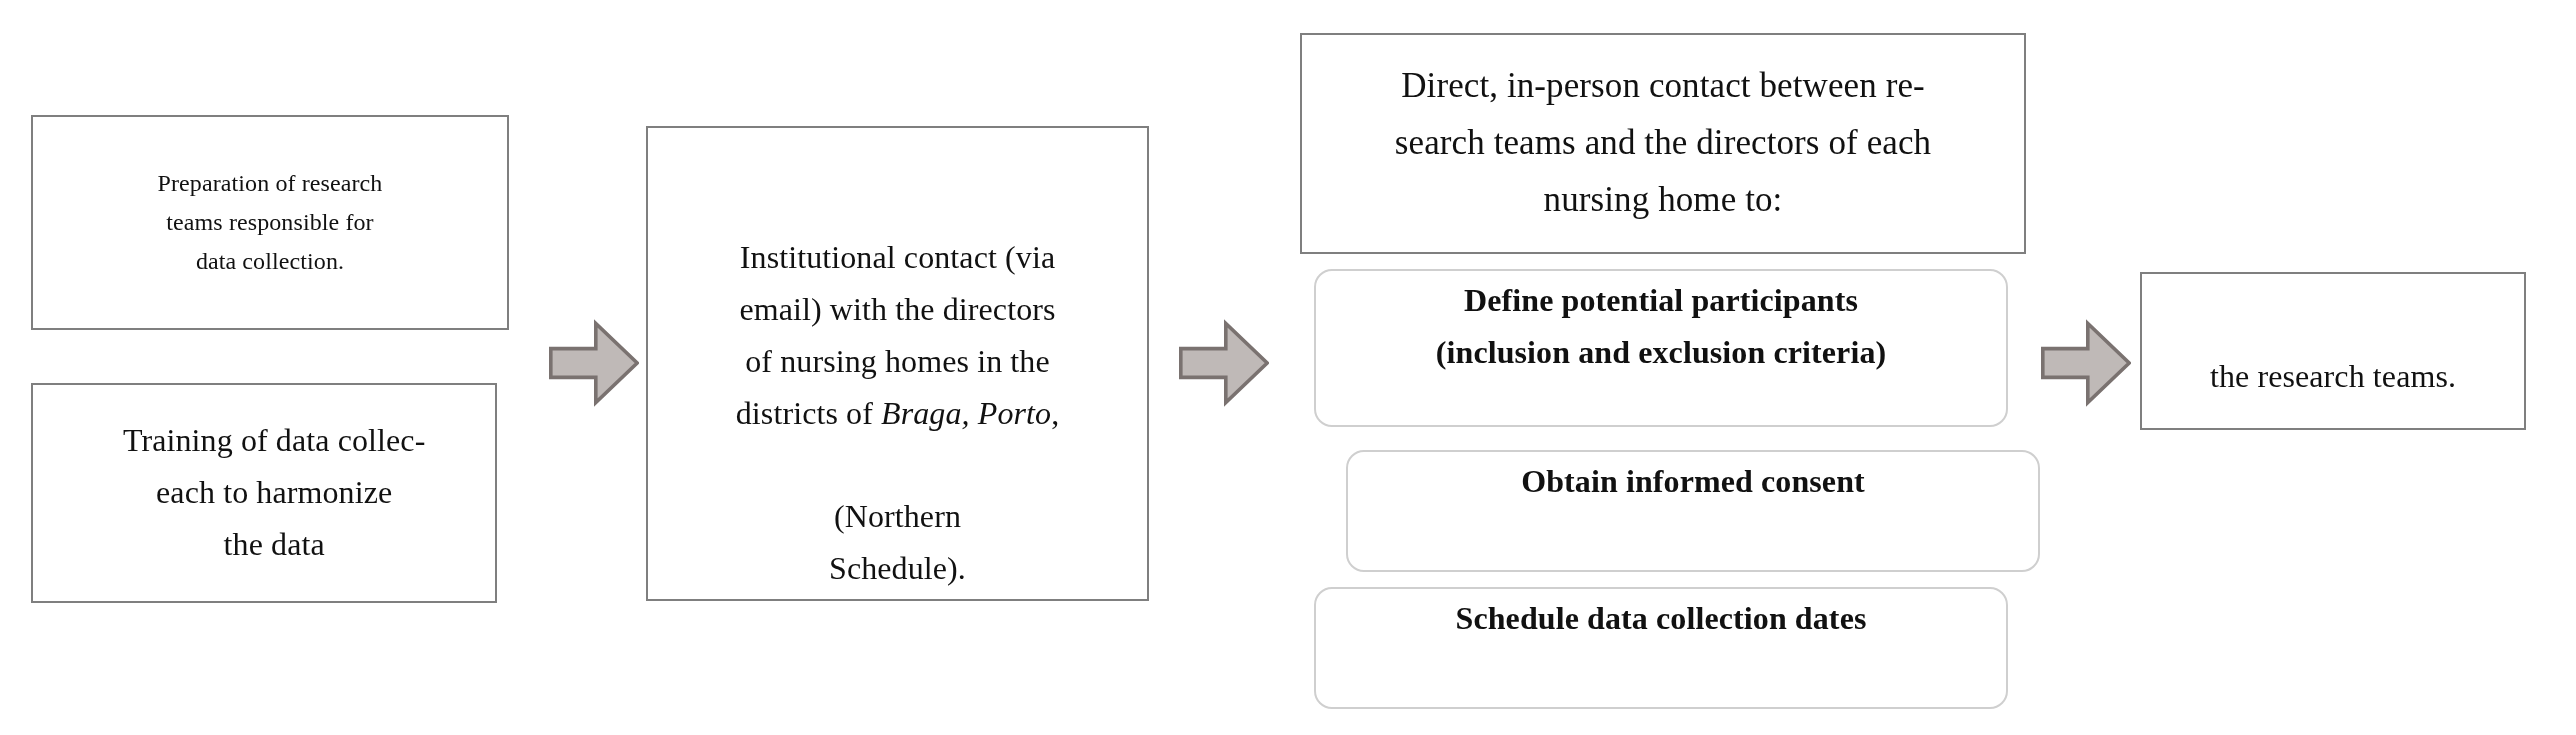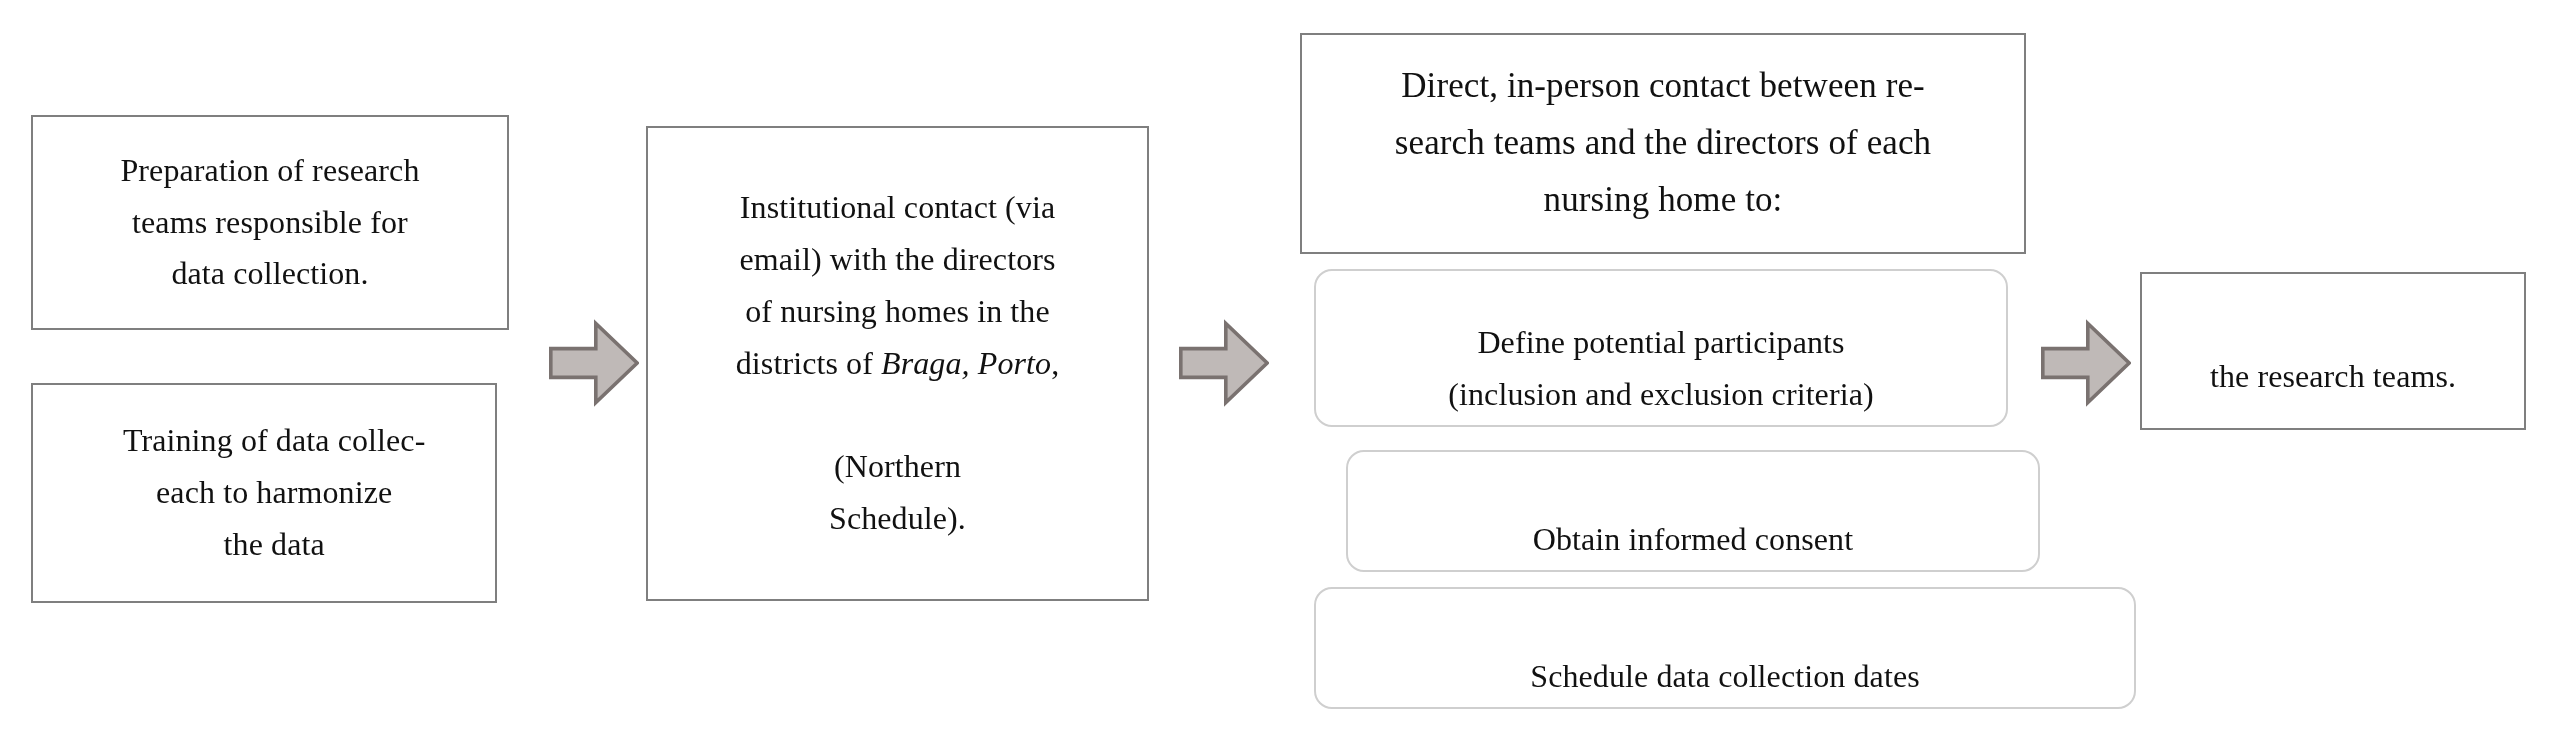--- a/index.html
+++ b/index.html
@@ -38,51 +38,52 @@
   }
 
   
   .roundbox {
     position: absolute;
     box-sizing: border-box;
     background: #ffffff;
     border: 2.1px solid #cfcfcf;
     border-radius: 18px;
     display: flex;
-    align-items: flex-end;
+    align-items: flex-start;
     justify-content: center;
     text-align: center;
     padding: 4.2px 12.5px;
+    font-weight: bold;
   }
 
   .txt {
     display: block;
     line-height: 1.62;
     letter-spacing: 0.1px;
   }
 
   em.place {
   }
 
   
   .arrow {
     position: absolute;
   }
   .arrow svg { display: block; width: 100%; height: 100%; }
 
   
-  #box-prep       { left: 31px;   top: 115px; width: 478px;  height: 215px; font-size: 32px; }
+  #box-prep       { left: 31px;   top: 115px; width: 478px;  height: 215px; font-size: 24px; }
   #box-training   { left: 31px;   top: 383px; width: 466px;  height: 220px; font-size: 32px; padding-left: 30px; }
-  #box-contact    { left: 646px;  top: 126px; width: 503px;  height: 475px; font-size: 32px; }
+  #box-contact    { left: 646px;  top: 126px; width: 503px;  height: 475px; font-size: 32px; align-items: flex-end; }
   #box-direct     { left: 1300px; top: 33px;  width: 726px; height: 221px; font-size: 35px; }
   #box-final      { left: 2140px; top: 272px; width: 386px;  height: 158px; font-size: 32px; }
 
   #round-define   { left: 1314px; top: 269px; width: 694px; height: 158px; font-size: 32px; }
   #round-consent  { left: 1314px; top: 450px; width: 694px; height: 122px; font-size: 32px; margin-left: 32px; }
-  #round-schedule { left: 1314px; top: 587px; width: 822px; height: 122px; font-size: 32px; }
+  #round-schedule { left: 1314px; top: 587px; width: 694px; height: 122px; font-size: 32px; }
 
   #arrow-1 { left: 549px;  top: 318px; width: 90px; height: 90px; }
   #arrow-2 { left: 1179px; top: 318px; width: 90px; height: 90px; }
   #arrow-3 { left: 2041px; top: 318px; width: 90px; height: 90px; }
 </style>
 </head>
 <body>
 
 <div class="stage">
 

